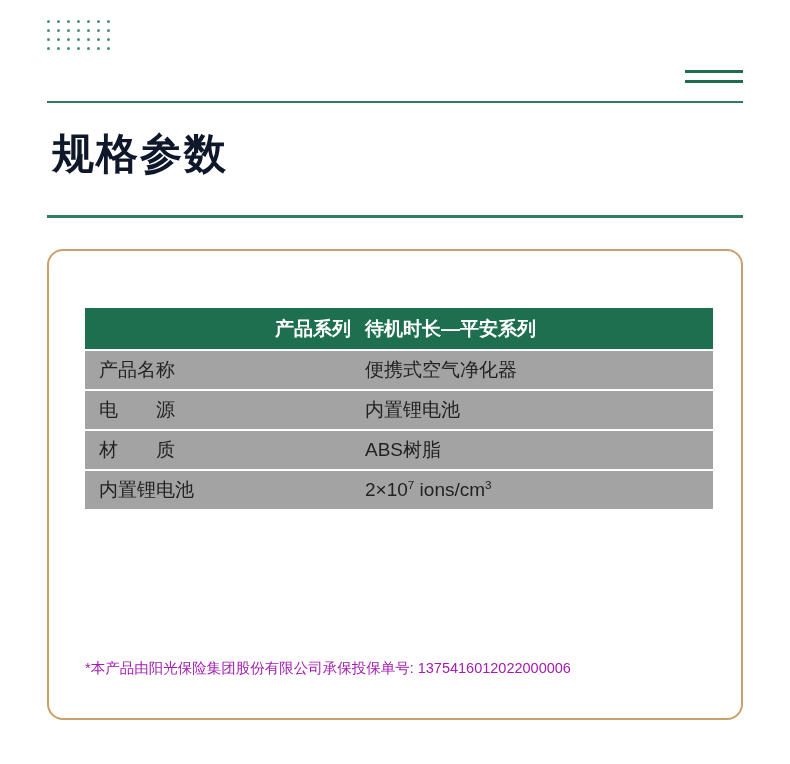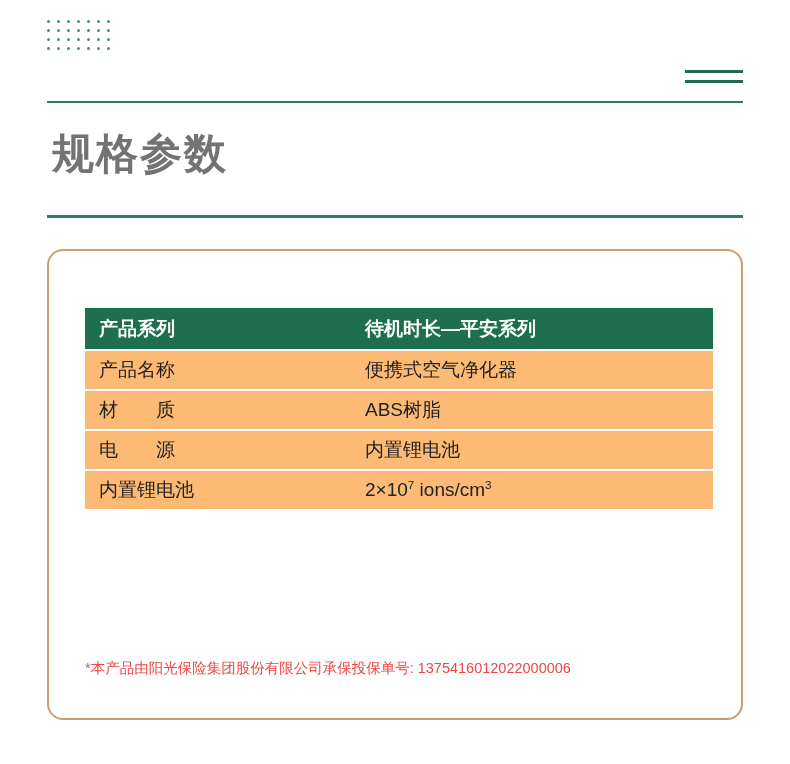--- a/index.html
+++ b/index.html
@@ -72,21 +72,21 @@
   .rule.top { top: 101px; }
   .rule.bottom { top: 215px; height: 3px; }
 
   .page-title {
     position: absolute;
     left: 52px;
     top: 126px;
     font-size: 42px;
     font-weight: bold;
     letter-spacing: 2px;
-    color: #737373;
+    color: #0f172a;
     font-family: "Liberation Sans", sans-serif;
   }
 
   
   .card {
     position: absolute;
     left: 47px;
     top: 249px;
     width: 696px;
     height: 471px;
@@ -103,49 +103,49 @@
     width: 600px;
     border-collapse: separate;
     border-spacing: 0 2px;
     table-layout: fixed;
   }
   .spec-table td {
     height: 38px;
     vertical-align: middle;
     font-size: 19px;
     padding: 0 0 0 14px;
-    background: #fdba74;
+    background: #a3a3a3;
     color: #222;
     white-space: nowrap;
     overflow: hidden;
   }
   .spec-table td.label {
     width: 252px;
   }
   .spec-table td.value {
     width: 348px;
   }
   .spec-table tr.head td {
     background: #1e6f50;
     color: #ffffff;
     font-weight: bold;
     height: 41px;
     font-size: 19px;
   }
-  .spec-table tr.head td.label { width: 252px; }
+  .spec-table tr.head td.label { width: 252px; text-align: right; }
   sup {
     font-size: 0.62em;
     vertical-align: super;
   }
   .note {
     position: absolute;
     left: 36px;
     top: 408px;
     font-size: 14.5px;
-    color: #ef4444;
+    color: #a21caf;
     white-space: nowrap;
   }
 </style>
 </head>
 <body>
 
 <div class="page">
 
   <div class="dot-grid">
     <div class="dot-row">
@@ -200,28 +200,28 @@
       <tbody>
         <tr class="head">
           <td class="label">产品系列</td>
           <td class="value">待机时长—平安系列</td>
         </tr>
         <tr>
           <td class="label">产品名称</td>
           <td class="value">便携式空气净化器</td>
         </tr>
         <tr>
+          <td class="label">电　　源</td>
+          <td class="value">内置锂电池</td>
+        </tr>
+        <tr>
           <td class="label">材　　质</td>
           <td class="value">ABS树脂</td>
         </tr>
         <tr>
-          <td class="label">电　　源</td>
-          <td class="value">内置锂电池</td>
-        </tr>
-        <tr>
           <td class="label">内置锂电池</td>
           <td class="value"><span>2×10</span><sup>7</sup><span> ions/cm</span><sup>3</sup></td>
         </tr>
       </tbody>
     </table>
 
     <div class="note">*本产品由阳光保险集团股份有限公司承保投保单号: 1375416012022000006</div>
   </div>
 
 </div>

